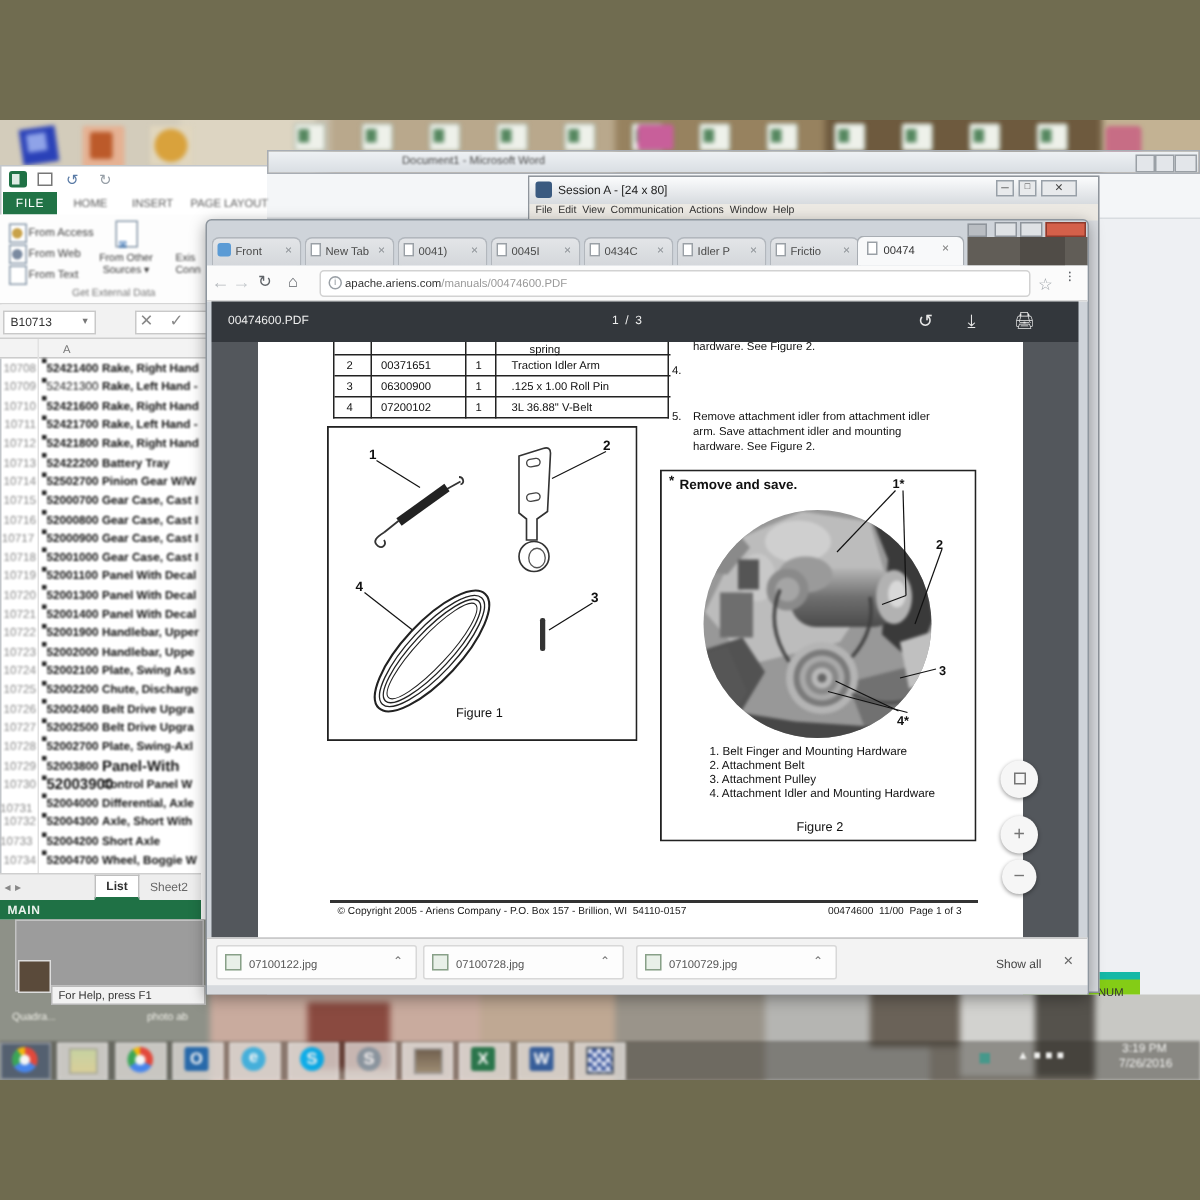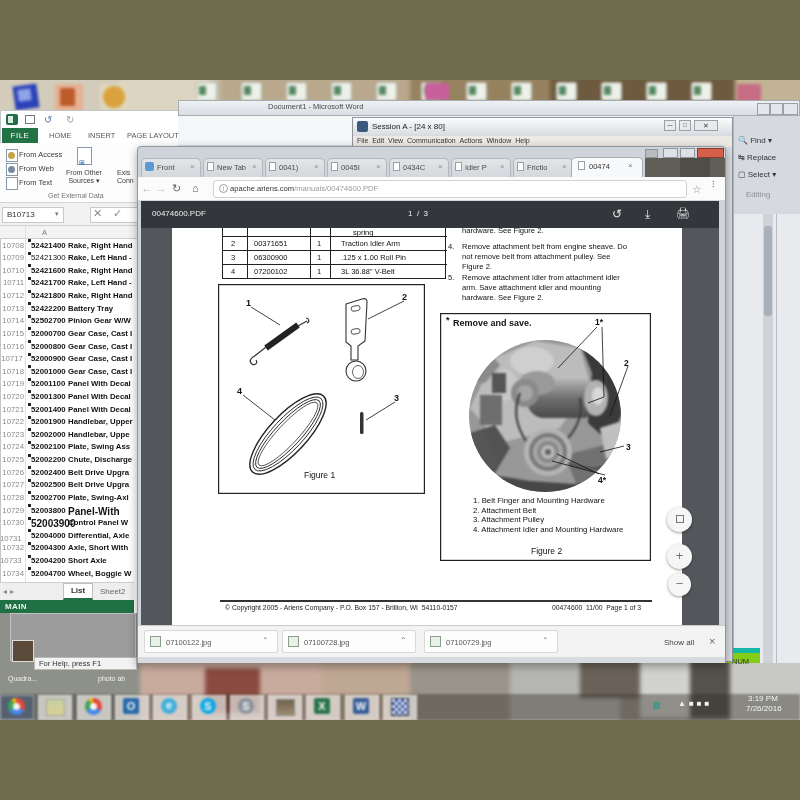--- a/index.html
+++ b/index.html
@@ -71,30 +71,20 @@
  </div>
 </div>
 
 <div class="a" style="left:178px;top:100px;width:622px;height:16px;background:linear-gradient(#eef1f4,#d9dee3);border:1px solid #a8adb4;box-sizing:border-box"></div>
 <div class="a" style="left:268px;top:102px;width:200px;height:12px;font-size:7.5px;color:#4a4a4a;filter:blur(0.55px)">Document1 - Microsoft Word</div>
 <div class="a" style="left:757px;top:103px;width:11px;height:10px;background:#e3e6ea;border:1px solid #9aa0a6"></div>
 <div class="a" style="left:770px;top:103px;width:11px;height:10px;background:#e3e6ea;border:1px solid #9aa0a6"></div>
 <div class="a" style="left:783px;top:103px;width:13px;height:10px;background:#e3e6ea;border:1px solid #9aa0a6"></div>
 <div class="a" style="left:178px;top:116px;width:622px;height:547px;background:#eef0f3"></div>
 <div class="a" style="left:178px;top:116px;width:622px;height:30px;background:#f4f6f8;border-bottom:1px solid #d8dce0;box-sizing:border-box"></div>
-<div class="a" style="left:733px;top:116px;width:67px;height:547px;background:#d6dae0;border-left:1px solid #b0b5bc;box-sizing:border-box">
-  <div class="a" style="left:4px;top:20px;width:60px;height:10px;font-size:8px;color:#333;filter:blur(0.5px)">🔍 Find ▾</div>
-  <div class="a" style="left:4px;top:37px;width:60px;height:10px;font-size:8px;color:#333;filter:blur(0.5px)">↹ Replace</div>
-  <div class="a" style="left:4px;top:54px;width:60px;height:10px;font-size:8px;color:#333;filter:blur(0.5px)">▢ Select ▾</div>
-  <div class="a" style="left:12px;top:74px;width:60px;height:10px;font-size:8px;color:#8a8f96;filter:blur(0.5px)">Editing</div>
-  <div class="a" style="left:0;top:98px;width:67px;height:449px;background:#e8eaee"></div>
-  <div class="a" style="left:29px;top:98px;width:10px;height:449px;background:#cfd3d9"></div>
-  <div class="a" style="left:30px;top:110px;width:8px;height:90px;background:#aab0b7;border-radius:3px"></div>
-  <div class="a" style="left:42px;top:98px;width:1px;height:449px;background:#b7bcc2"></div>
-</div>
 <div class="a" style="left:682px;top:648px;width:78px;height:15px;background:#84cc16;border-top:5px solid #14b8a6;box-sizing:border-box">
  <div class="a" style="left:50px;top:4px;font-size:7.5px;color:#333;filter:blur(0.5px)">NUM</div>
 </div>
 
 <div class="a" style="left:0;top:110px;width:178px;height:503px;background:#fff;border-top:1px solid #c2c6ca;border-left:1px solid #c2c6ca;box-sizing:border-box"></div>
 
 <div class="a" style="left:6px;top:114px;width:12px;height:11px;background:#1f7145;border-radius:2px"></div>
 <div class="a" style="left:8px;top:116px;width:5px;height:7px;background:#fff;opacity:.85"></div>
 <div class="a" style="left:25px;top:115px;width:10px;height:9px;border:1.5px solid #777;box-sizing:border-box"></div>
 <div class="a" style="left:44px;top:114px;width:14px;height:11px;color:#5a7ba6;font-size:10px">↺</div>
@@ -348,21 +338,20 @@
  <div class="a" style="left:118px;top:25px;font-size:7.5px;color:#111">.125 x 1.00 Roll Pin</div>
  <div class="a" style="left:8px;top:39px;font-size:7.5px;color:#111">4</div>
  <div class="a" style="left:31px;top:39px;font-size:7.5px;color:#111">07200102</div>
  <div class="a" style="left:94px;top:39px;font-size:7.5px;color:#111">1</div>
  <div class="a" style="left:118px;top:39px;font-size:7.5px;color:#111">3L 36.88" V-Belt</div>
 </div>
 
 <div class="a" style="left:448px;top:226px;width:215px;height:80px;font-size:7.6px;color:#111;line-height:10px;filter:blur(0.4px)">
 <div class="a" style="left:14px;top:0px">hardware. See Figure 2.</div>
 <div class="a" style="left:0px;top:16px">4.</div>
-<div class="a" style="left:14px;top:16px">Remove attachment belt from engine sheave. Do<br>not remove belt from attachment pulley. See<br>Figure 2.</div>
 <div class="a" style="left:0px;top:47px">5.</div>
 <div class="a" style="left:14px;top:47px">Remove attachment idler from attachment idler<br>arm. Save attachment idler and mounting<br>hardware. See Figure 2.</div>
 </div>
 
 <svg class="a" style="left:218px;top:284px;filter:blur(0.35px)" width="207" height="210" viewBox="0 0 207 210">
 <rect x="0.6" y="0.6" width="205.8" height="208.8" fill="none" stroke="#222" stroke-width="1.2"></rect>
 <text x="28" y="22" font-size="9" font-weight="bold" fill="#111" font-family="Liberation Sans">1</text>
 <line x1="33" y1="23" x2="62" y2="41" stroke="#111" stroke-width="0.8"></line>
 <line x1="89" y1="37" x2="80" y2="42" stroke="#333" stroke-width="1.2"></line>
 <path d="M88,34 c3,0 4,4 1,5" fill="none" stroke="#333" stroke-width="1.2"></path>

